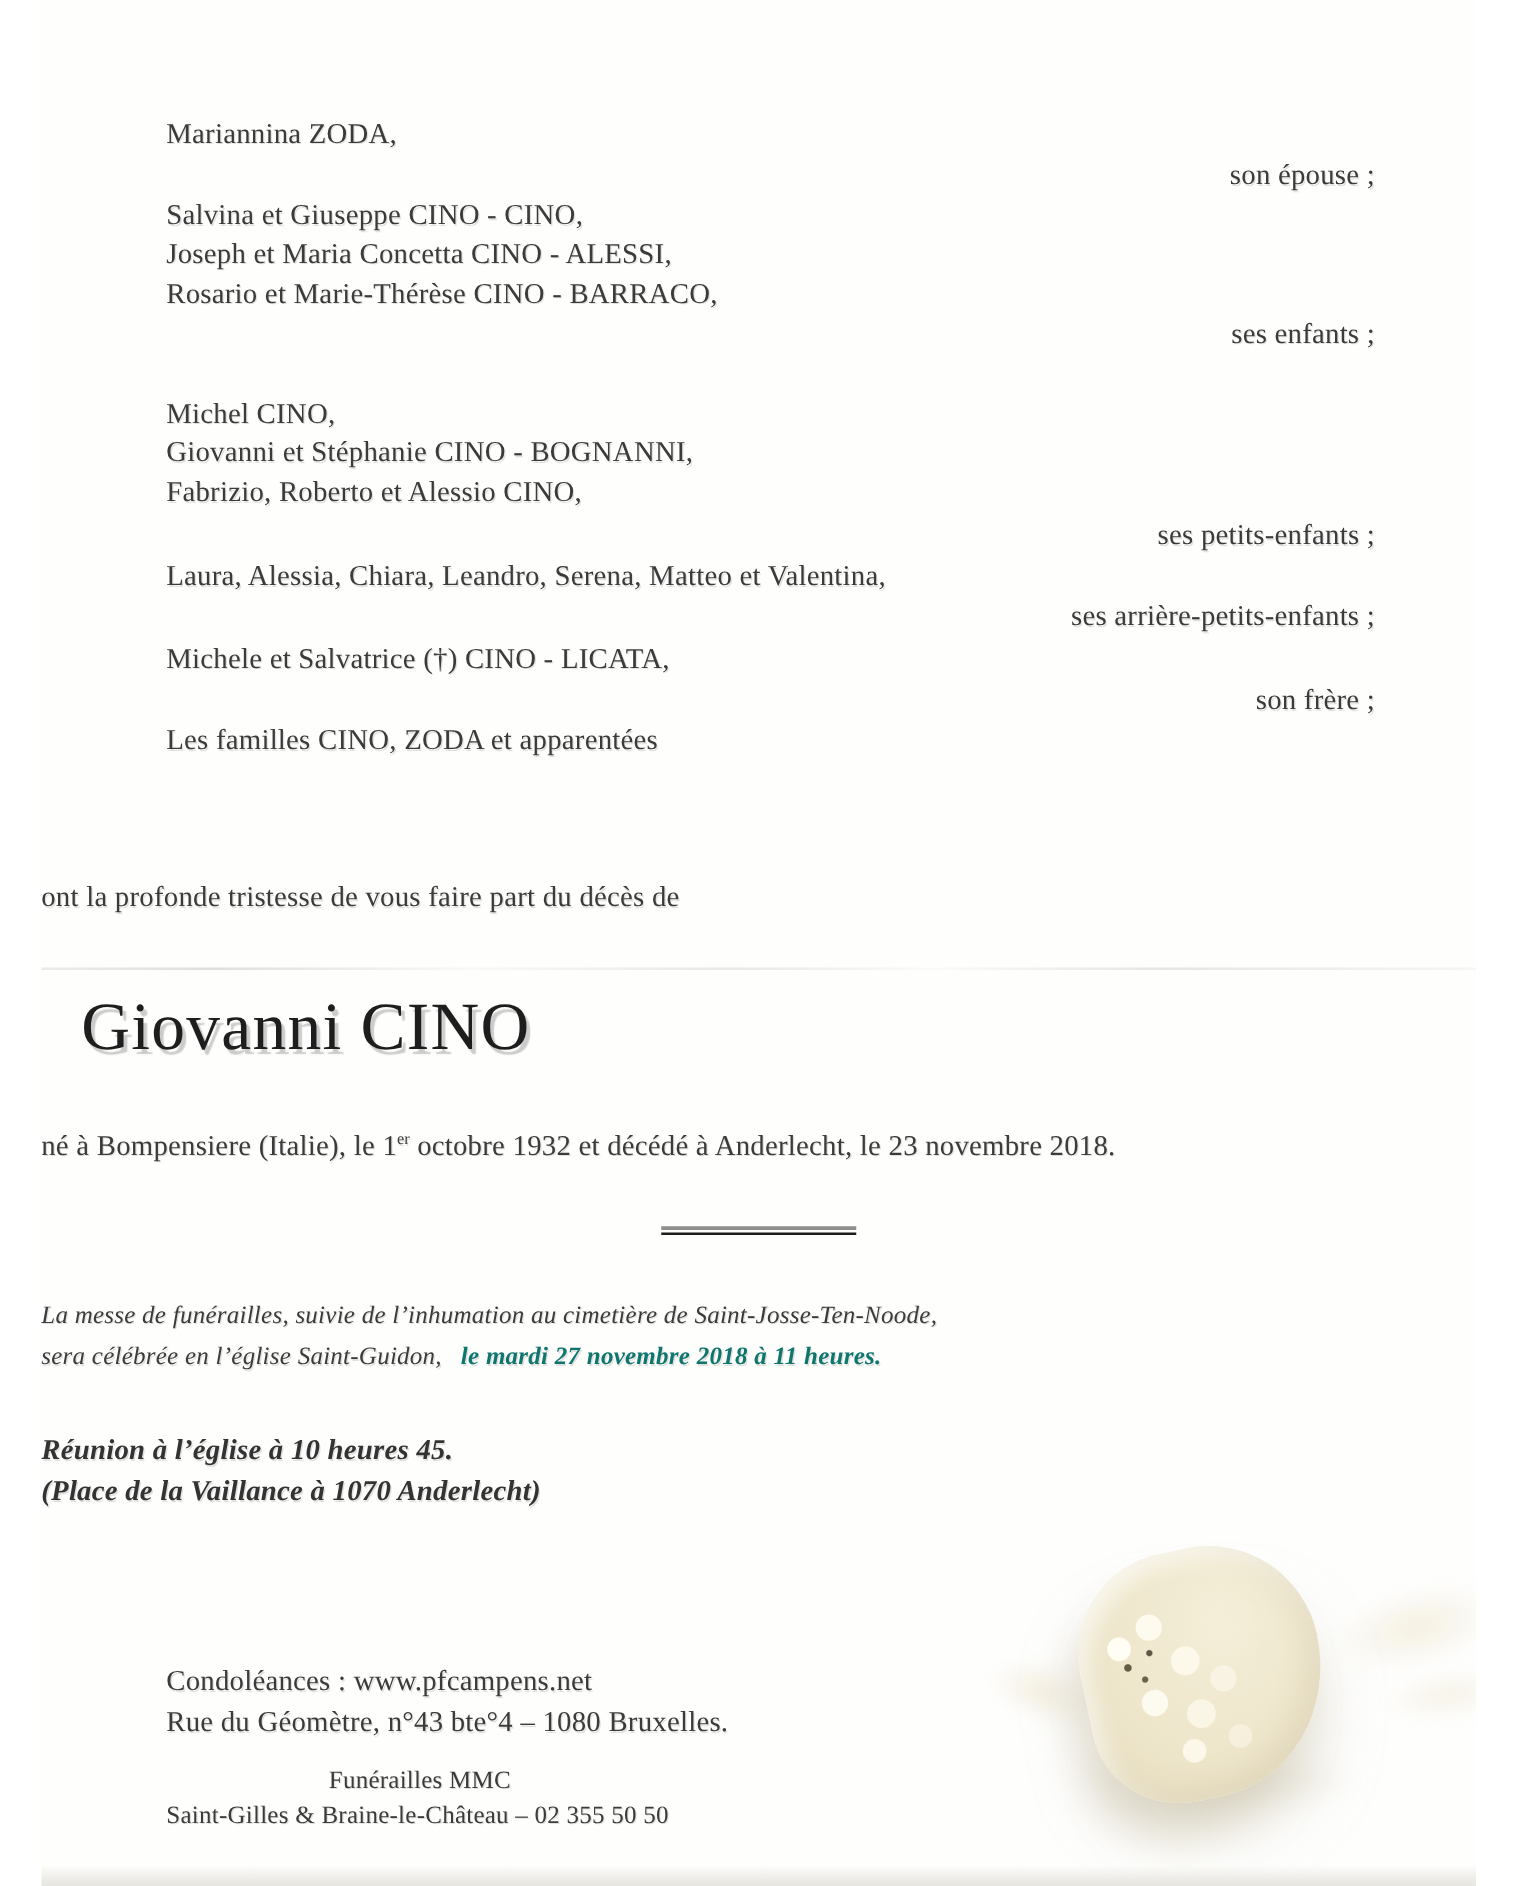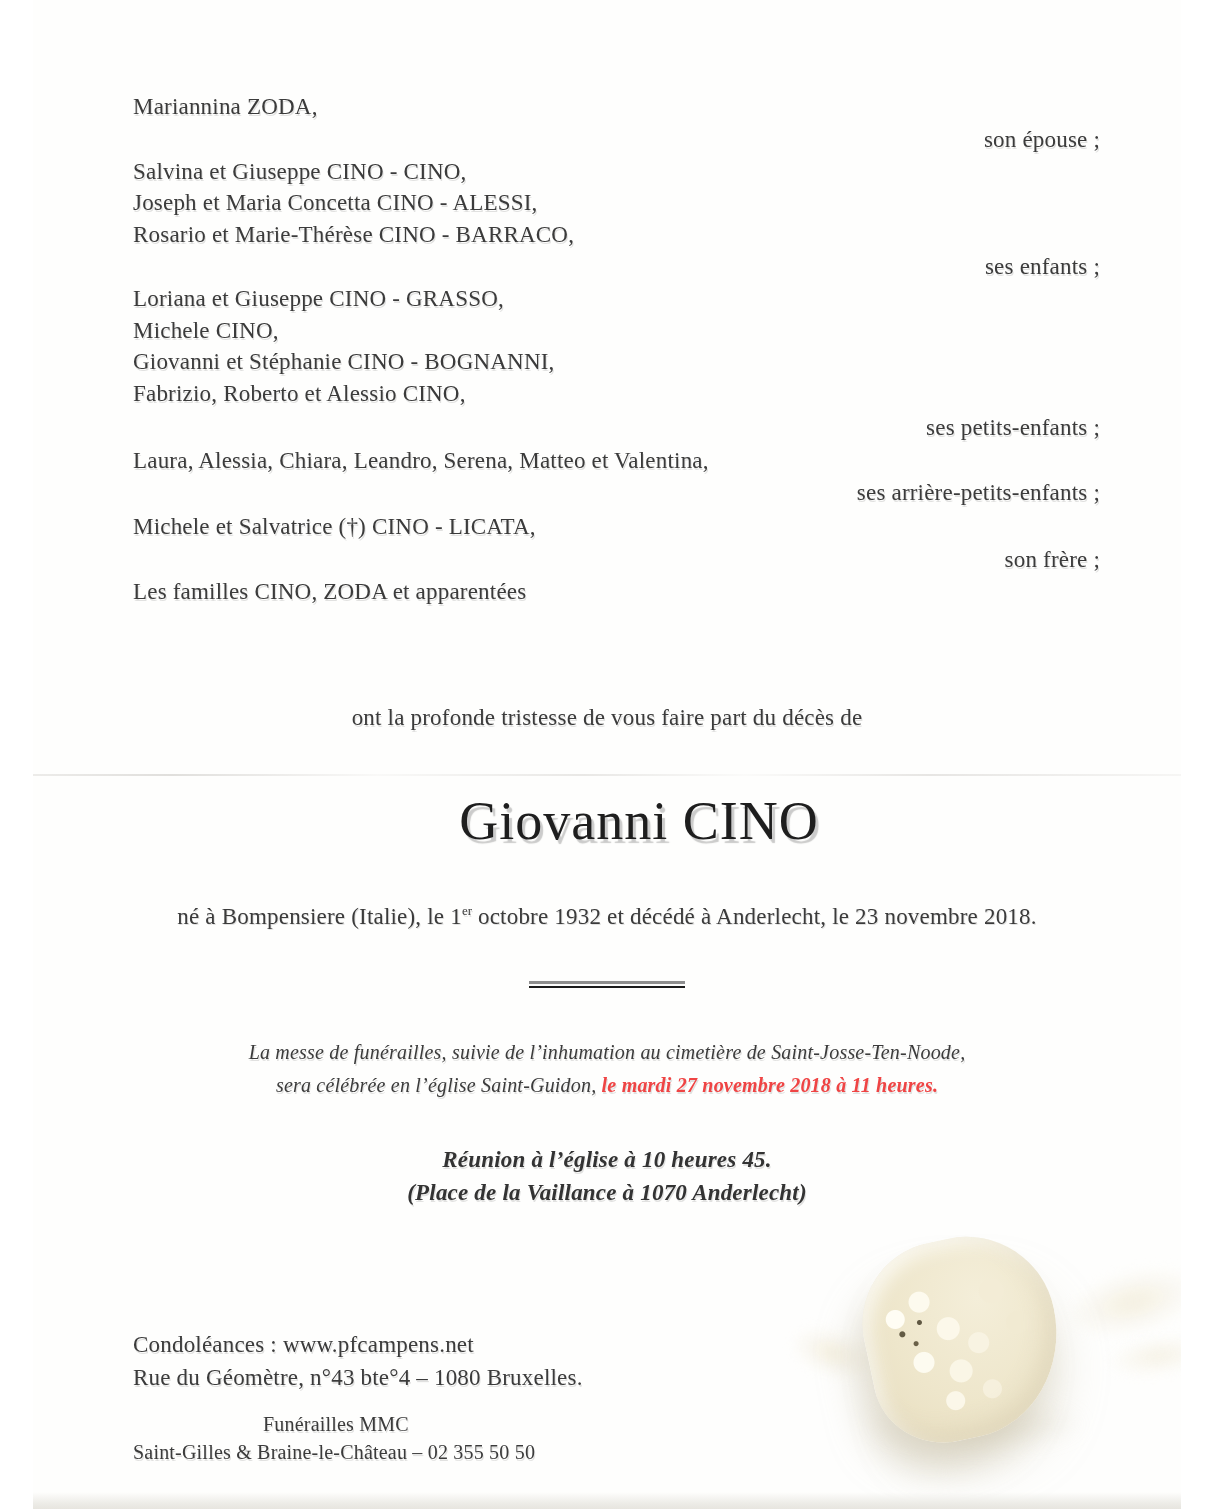--- a/index.html
+++ b/index.html
@@ -17,33 +17,33 @@
     position: absolute;
     white-space: nowrap;
     font-size: 23px;
     line-height: 30px;
     letter-spacing: 0.2px;
     color: #3b3b3b;
     text-shadow: 1px 1.5px 0.5px rgba(125,125,125,0.22);
   }
   .left  { left: 100px; }
   .right { right: 81px; text-align: right; }
-  .center { left: 0; width: 100%; text-align: center; }
+  .center { left: 0; width: 100%; text-align: left; }
 
   .title {
     font-size: 54px;
     line-height: 60px;
     letter-spacing: 1px;
     color: #1e1e1e;
     text-shadow: 3px 4px 1px rgba(110,110,110,0.35);
     margin-left: 32px;
   }
   .it  { font-style: italic; font-size: 20px; }
   .bit { font-style: italic; font-weight: bold; font-size: 23px; color: #333333; }
-  .b   { font-weight: bold; color: #ef4444; }
+  .b   { font-weight: bold; color: #0f766e; margin-left: 10px; }
   .small { font-size: 20px; line-height: 26px; }
   sup.ord { font-size: 13px; letter-spacing: 0; }
 
   
   .sep {
     position: absolute;
     top: 981px;
     left: 50%;
     transform: translateX(-50%);
     width: 156px;
@@ -138,22 +138,21 @@
 <div class="page">
 
   <div class="t left" style="top:92px">Mariannina ZODA,</div>
   <div class="t right" style="top:125px">son épouse ;</div>
 
   <div class="t left" style="top:157px">Salvina et Giuseppe CINO - CINO,</div>
   <div class="t left" style="top:188px">Joseph et Maria Concetta CINO - ALESSI,</div>
   <div class="t left" style="top:220px">Rosario et Marie-Thérèse CINO - BARRACO,</div>
   <div class="t right" style="top:252px">ses enfants ;</div>
 
-  <div class="t left" style="top:284px">Loriana et Giuseppe CINO - GRASSO,</div>
-  <div class="t left" style="top:316px">Michele CINO,</div>
+  <div class="t left" style="top:316px">Michel CINO,</div>
   <div class="t left" style="top:347px">Giovanni et Stéphanie CINO - BOGNANNI,</div>
   <div class="t left" style="top:379px">Fabrizio, Roberto et Alessio CINO,</div>
   <div class="t right" style="top:413px">ses petits-enfants ;</div>
 
   <div class="t left" style="top:446px">Laura, Alessia, Chiara, Leandro, Serena, Matteo et Valentina,</div>
   <div class="t right" style="top:478px">ses arrière-petits-enfants ;</div>
 
   <div class="t left" style="top:512px">Michele et Salvatrice (†) CINO - LICATA,</div>
   <div class="t right" style="top:545px">son frère ;</div>
 

